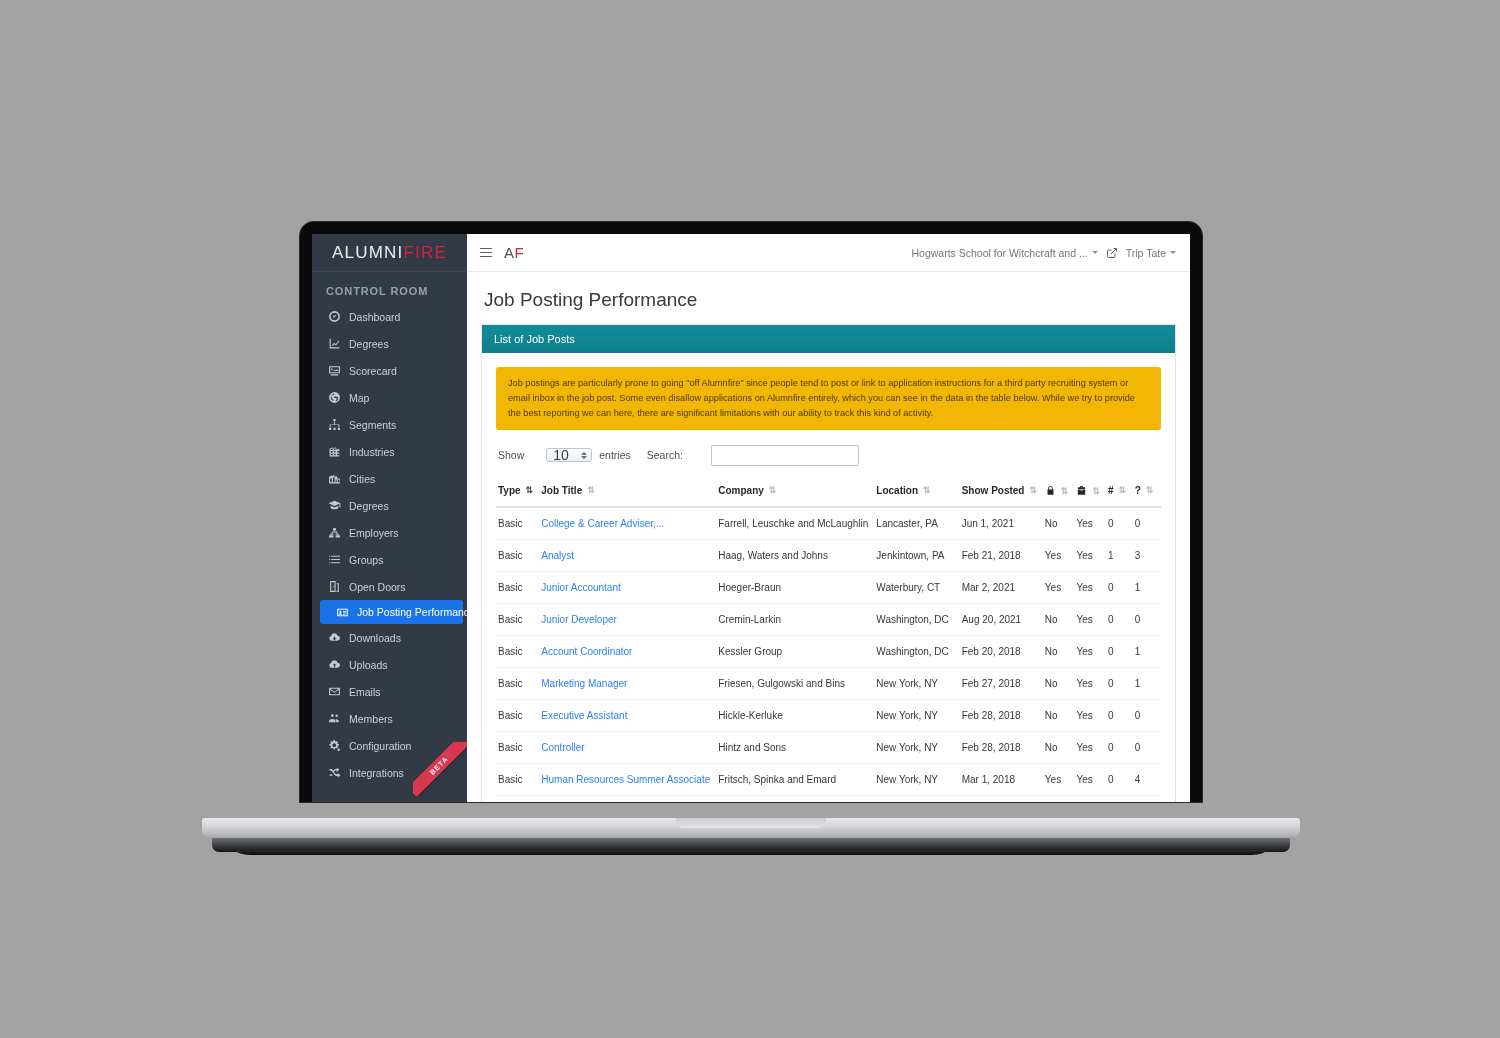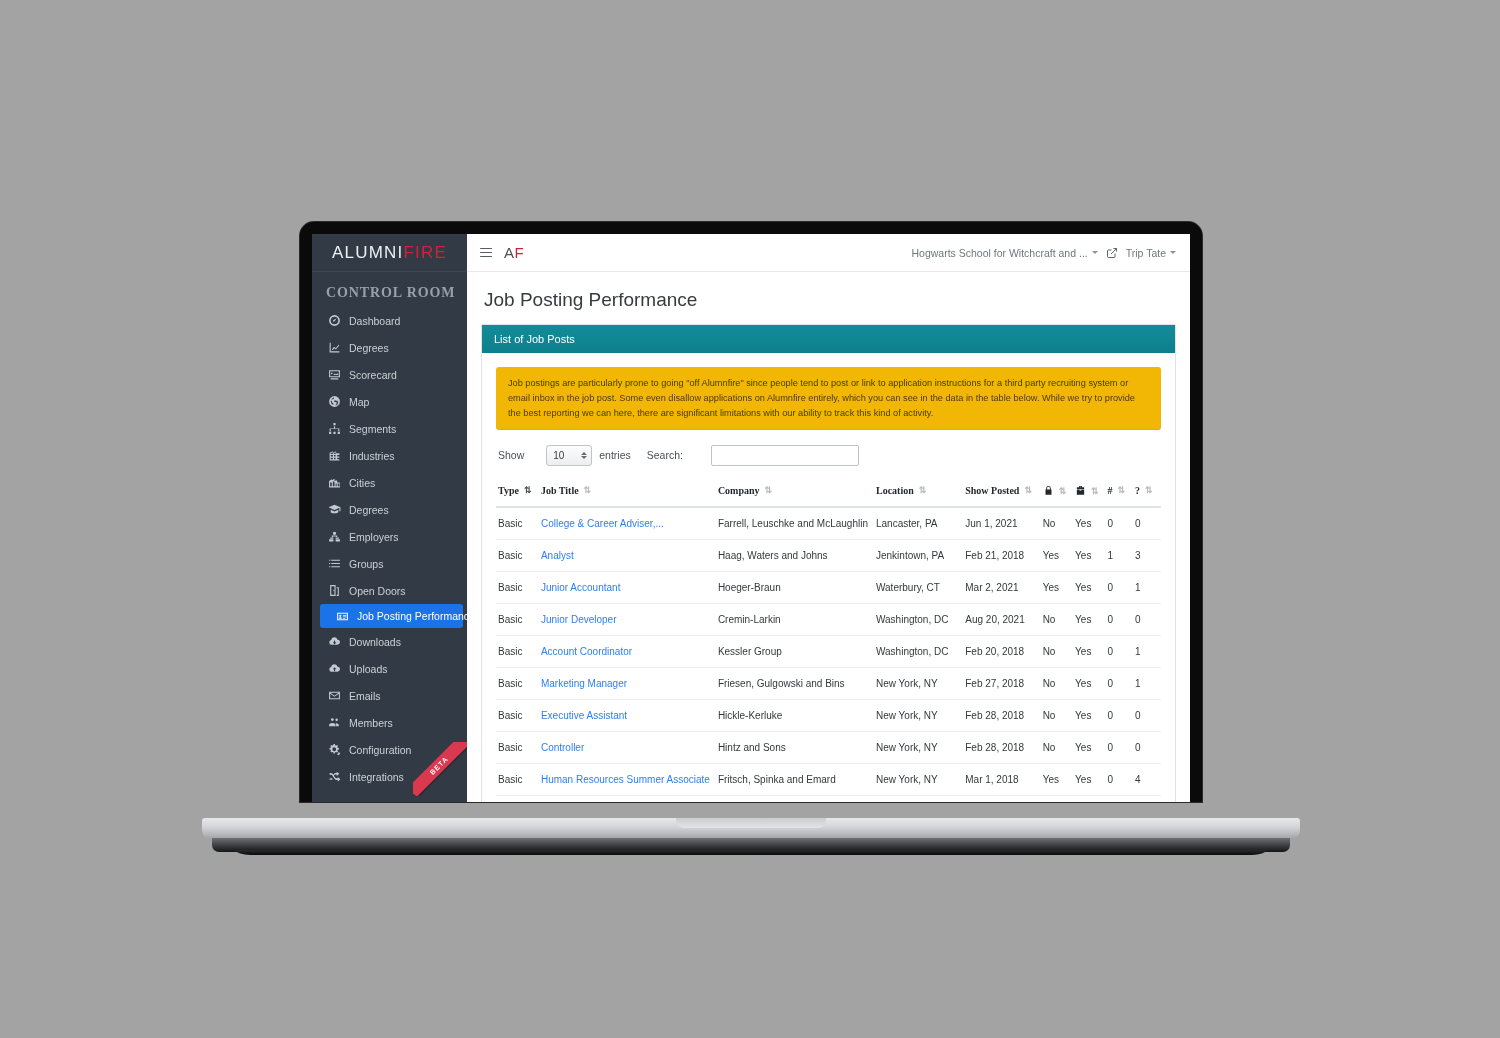--- a/index.html
+++ b/index.html
@@ -83,22 +83,22 @@
     height: 38px;
     display:flex; align-items:center; justify-content:center;
     font-size: 17px; letter-spacing: 1.2px;
     border-bottom: 1px solid #3d4653;
     font-weight: 400;
   }
   .brand .a { color: #eceff3; }
   .brand .f { color: #d3213b; }
   .sb-section {
     padding: 13px 0 6px 14px;
-    font-size: 14px; letter-spacing: .9px;
-    color: #98a0ab; font-weight: 600; font-family: Liberation Serif, serif;
+    font-size: 11px; letter-spacing: .9px;
+    color: #98a0ab; font-weight: 600;
   }
   .sb-item {
     display:flex; align-items:center; gap:8px;
     height: 27px; padding: 0 8px 0 16px;
     font-size: 10.5px; color:#ccd1d8;
     cursor: default;
   }
   .sb-item.active {
     background: #1a73e8;
     color:#fff;
@@ -163,44 +163,43 @@
     border-radius:3px;
     padding: 9px 12px;
     font-size:9.2px; line-height:1.62;
     box-shadow: inset 0 -1px 0 rgba(0,0,0,.05);
   }
 
   .table-controls { display:flex; align-items:center; padding: 15px 2px 10px 2px; font-size:10.5px; color:#4a5057; }
   .lbl { margin-right:22px; }
   .show-select {
     display:inline-flex; align-items:center; justify-content:space-between;
-    width:46px; height:21px;
+    width:46px; height:14px;
     border:1px solid #bfc4ca; border-radius:3px;
     background:linear-gradient(180deg,#fdfdfd,#eceeef);
-    padding: 0 4px 0 6px; font-size:10px; color:#3b4046;
+    padding: 0 4px 0 6px; font-size:14px; color:#3b4046;
     cursor:pointer;
   }
   .spin { display:flex; flex-direction:column; gap:1px; }
   .spin b { width:0;height:0;border-left:3px solid transparent;border-right:3px solid transparent; display:block;}
   .spin b.u { border-bottom:3.5px solid #666c73; }
   .spin b.d { border-top:3.5px solid #666c73; }
   .entries { margin: 0 16px 0 7px; }
   .search-box {
     width: 148px; height:21px;
     border:1px solid #bfc4ca; border-radius:2px;
     background:#fff; margin-left:6px;
   }
 
   table.dt { width:100%; border-collapse:collapse; font-size:10px; color:#2f343a; }
   table.dt th {
     text-align:left; font-weight:700; font-size:10px; color:#23282d;
     padding: 9px 8px 9px 0;
     border-bottom: 2px solid #dfe2e6;
     white-space:nowrap;
-    font-family:Liberation Serif, serif;
   }
   table.dt td {
     padding: 10px 8px 10px 0;
     border-bottom: 1px solid #eceef0;
     white-space:nowrap;
     color:#33383e;
   }
   table.dt td:first-child, table.dt th:first-child { padding-left:2px; }
   .jt a { color:#2d7ff0; text-decoration:none; }
   .sort { display:inline-block; margin-left:5px; color:#b4bac1; font-size:9px; letter-spacing:-1px; vertical-align:1px;}

